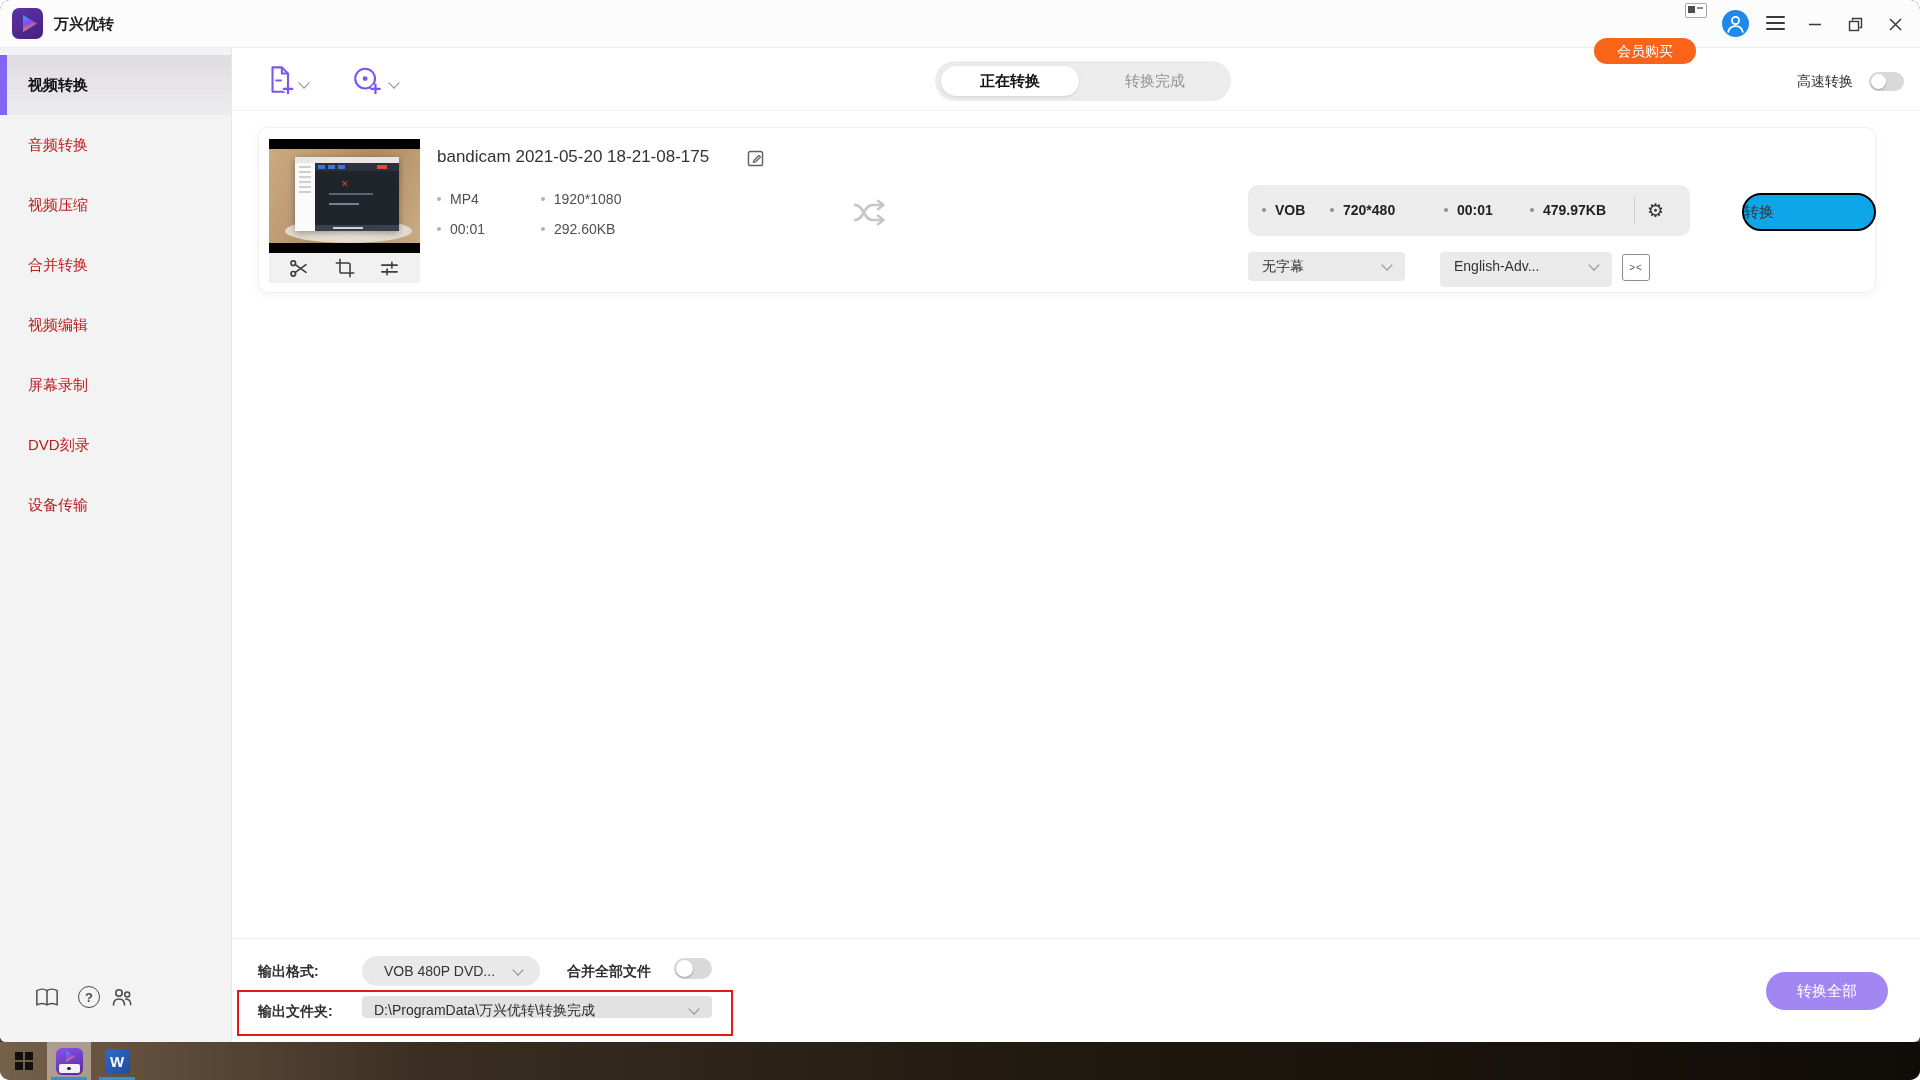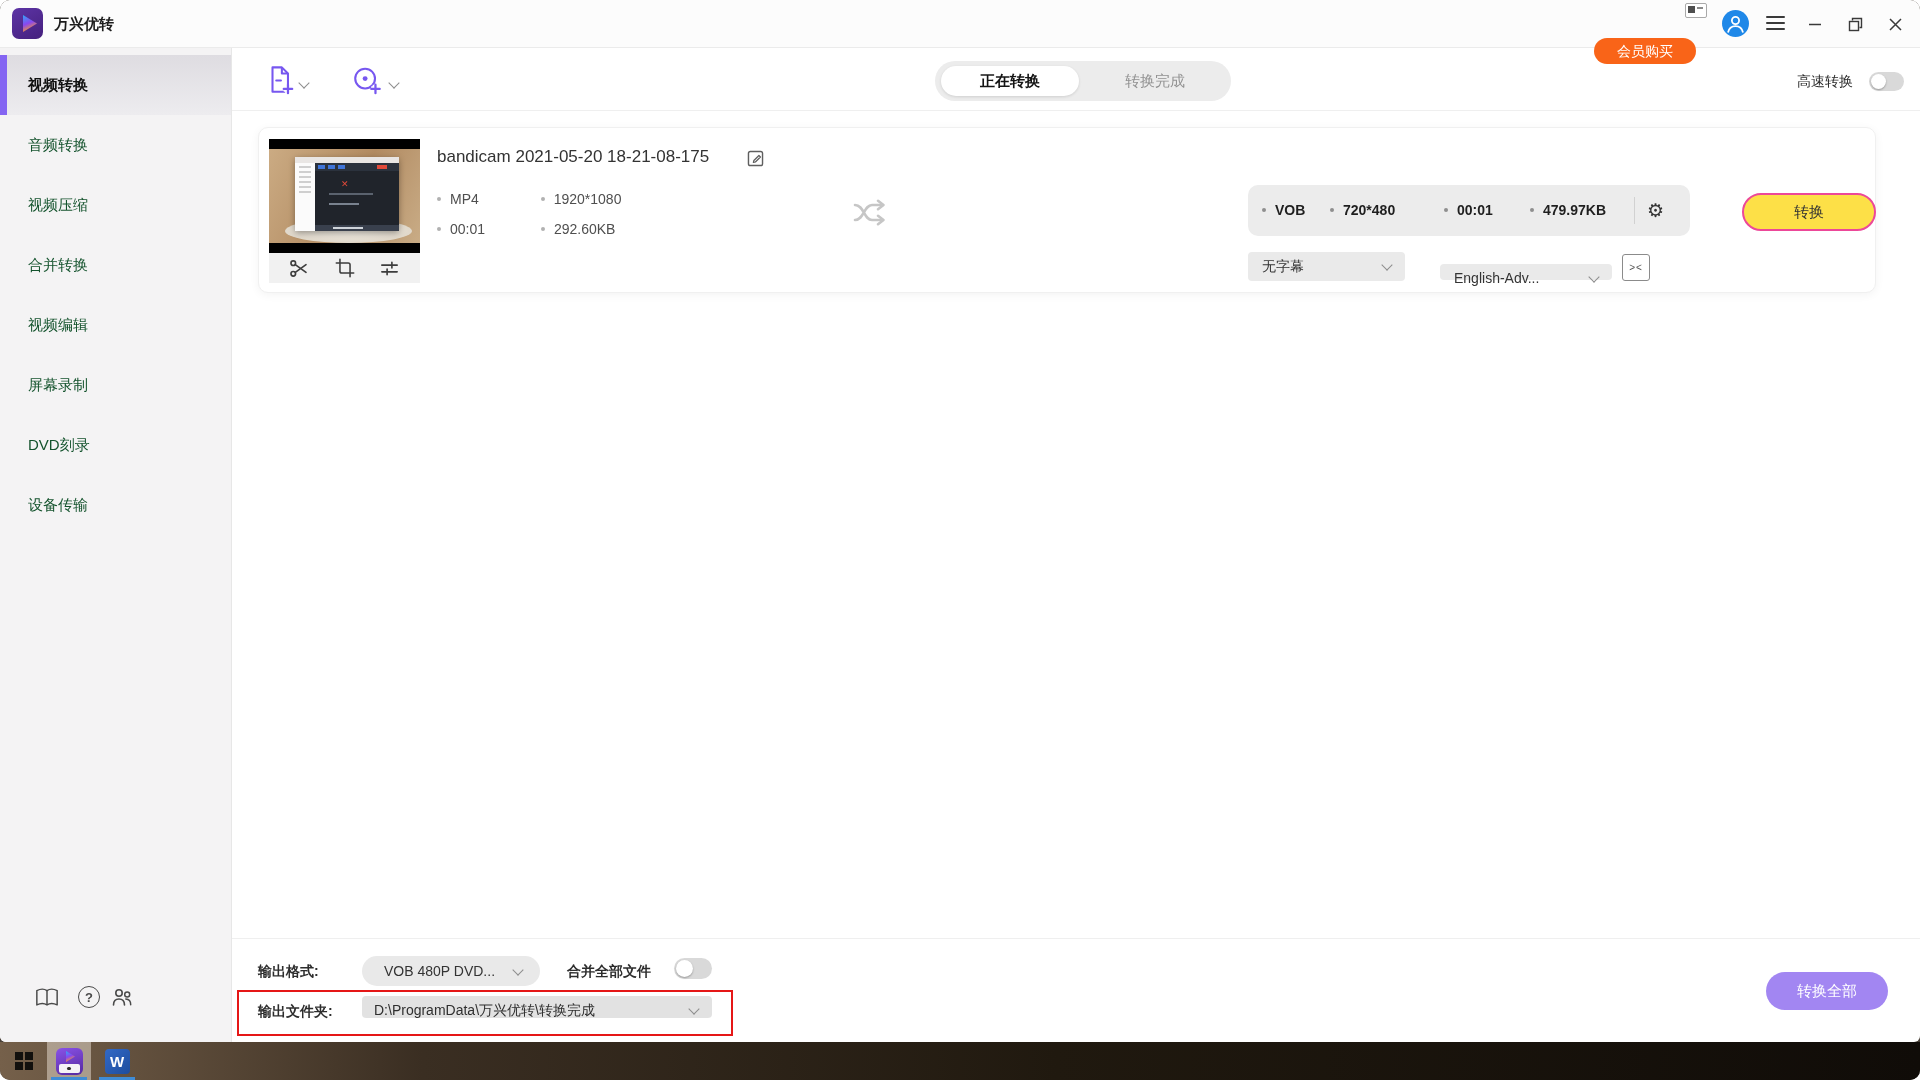--- a/index.html
+++ b/index.html
@@ -15,21 +15,21 @@
            font-size:14px;text-align:center;line-height:26px;cursor:pointer;margin-top:27px;}
   .buy-badge{position:absolute;left:1685px;top:3px;width:20px;height:13px;background:#fff;border:1px solid #a9a9a9;border-radius:2px;}
   .buy-badge i{position:absolute;left:2px;top:2px;width:7px;height:7px;background:#4e4e4e;display:block;}
   .buy-badge b{position:absolute;left:11px;top:3px;width:6px;height:1.5px;background:#8a8a8a;display:block;}
   .avatar{position:absolute;left:1722px;top:10px;width:27px;height:27px;border-radius:50%;background:#1f88e8;overflow:hidden;}
   .menu-ico{position:absolute;left:1766px;top:16px;width:19px;height:15px;}
   .menu-ico span{position:absolute;left:0;width:19px;height:2px;background:#3a3a3a;border-radius:1px;}
   .winbtn{position:absolute;top:8px;width:32px;height:32px;display:flex;align-items:center;justify-content:center;}
   
   .sidebar{position:absolute;left:0;top:48px;width:231px;height:994px;background:#f4f3f4;border-right:1px solid #e7e7e7;}
-  .side-item{position:relative;height:60px;line-height:60px;padding-left:28px;font-size:15px;color:#14532d;cursor:pointer;}
+  .side-item{position:relative;height:60px;line-height:60px;padding-left:28px;font-size:15px;color:#b91c1c;cursor:pointer;}
   .side-item.active{font-weight:700;color:#111;background:linear-gradient(180deg,#dedce1 0%,#edecef 100%);}
   .side-item.active .bar{position:absolute;left:0;top:0;width:7px;height:100%;background:#8465f2;}
   
   .seg{position:absolute;left:935px;top:61px;width:296px;height:40px;background:#ececec;border-radius:20px;}
   .seg .pill{position:absolute;left:6px;top:5px;width:138px;height:30px;background:#fff;border-radius:15px;box-shadow:0 1px 3px rgba(0,0,0,.12);}
   .seg .t1{position:absolute;left:6px;top:0;width:138px;height:40px;line-height:40px;text-align:center;font-size:15px;font-weight:700;color:#141414;}
   .seg .t2{position:absolute;left:150px;top:0;width:140px;height:40px;line-height:40px;text-align:center;font-size:15px;color:#929292;}
   .chev{display:inline-block;width:7px;height:7px;border-right:1.6px solid #8d8d8d;border-bottom:1.6px solid #8d8d8d;transform:rotate(45deg);}
   .toggle{position:absolute;border-radius:11px;background:#d9d9d9;cursor:pointer;}
   .toggle .knob{position:absolute;left:2px;top:2px;background:#fff;border-radius:50%;box-shadow:0 1px 2px rgba(0,0,0,.3);}
@@ -60,22 +60,22 @@
   .outbox{position:absolute;left:1248px;top:185px;width:442px;height:51px;background:#ececec;border-radius:10px;}
   .outbox .mi{position:absolute;top:17px;font-size:14px;font-weight:700;color:#1f1f1f;}
   .outbox .mi .dot{background:#8f8f8f;}
   .outbox .vdiv{position:absolute;left:386px;top:12px;width:1px;height:27px;background:#d1d1d1;}
   .gear{position:absolute;left:399px;top:13px;font-size:19px;color:#333;cursor:pointer;line-height:25px;}
   .dd{position:absolute;background:#eaeaea;border-radius:4px;font-size:14px;color:#333;cursor:pointer;}
   .dd .lbl{position:absolute;left:14px;top:6px;}
   .dd .chev{position:absolute;right:14px;top:9px;}
   .sub-btn{position:absolute;left:1622px;top:254px;width:26px;height:25px;border:1.5px solid #8b8b8b;border-radius:3px;
            font-size:10px;color:#555;display:flex;align-items:center;justify-content:center;letter-spacing:1px;cursor:pointer;}
-  .convert-btn{position:absolute;left:1742px;top:193px;width:130px;height:34px;border:2px solid #ec4899;border-radius:19px;background:#fde047;
-               font-size:15px;color:#333;display:flex;align-items:center;justify-content:center;cursor:pointer;}
+  .convert-btn{position:absolute;left:1742px;top:193px;width:130px;height:34px;border:2px solid #000000;border-radius:19px;background:#0ea5e9;
+               font-size:15px;color:#333;display:flex;align-items:center;cursor:pointer;}
   .shuffle{position:absolute;left:852px;top:198px;}
   .editbtn{position:absolute;left:746px;top:149px;cursor:pointer;}
   
   .hline{position:absolute;background:#efefef;height:1px;}
   .flabel{position:absolute;font-size:14px;color:#2d2d2d;font-weight:600;}
   .fmt-dd{position:absolute;left:362px;top:956px;width:178px;height:30px;background:#e9e9e9;border-radius:15px;font-size:14px;color:#333;cursor:pointer;}
   .fmt-dd .lbl{position:absolute;left:22px;top:7px;}
   .fmt-dd .chev{position:absolute;right:18px;top:10px;}
   .redbox{position:absolute;left:237px;top:990px;width:492px;height:42px;border:2px solid #e51717;}
   .folder-dd{position:absolute;left:362px;top:996px;width:350px;height:22px;background:#e2e2e2;border-radius:4px;font-size:14px;color:#2f2f2f;cursor:pointer;}
@@ -306,21 +306,21 @@
       <span class="mi" style="left:196px;"><span class="dot"></span><span>00:01</span></span>
       <span class="mi" style="left:282px;"><span class="dot"></span><span>479.97KB</span></span>
       <span class="vdiv"></span>
       <span class="gear">⚙</span>
     </div>
 
     <div class="dd" style="left:1248px;top:252px;width:157px;height:29px;">
       <span class="lbl">无字幕</span>
       <span class="chev"></span>
     </div>
-    <div class="dd" style="left:1440px;top:264px;width:172px;height:16px;text-align:center;">
+    <div class="dd" style="left:1440px;top:252px;width:172px;height:35px;text-align:center;">
       <span class="lbl">English-Adv...</span>
       <span class="chev"></span>
     </div>
     <div class="sub-btn">
       <span>&gt;&lt;</span>
     </div>
 
     <div class="convert-btn">
       <span>转换</span>
     </div>

